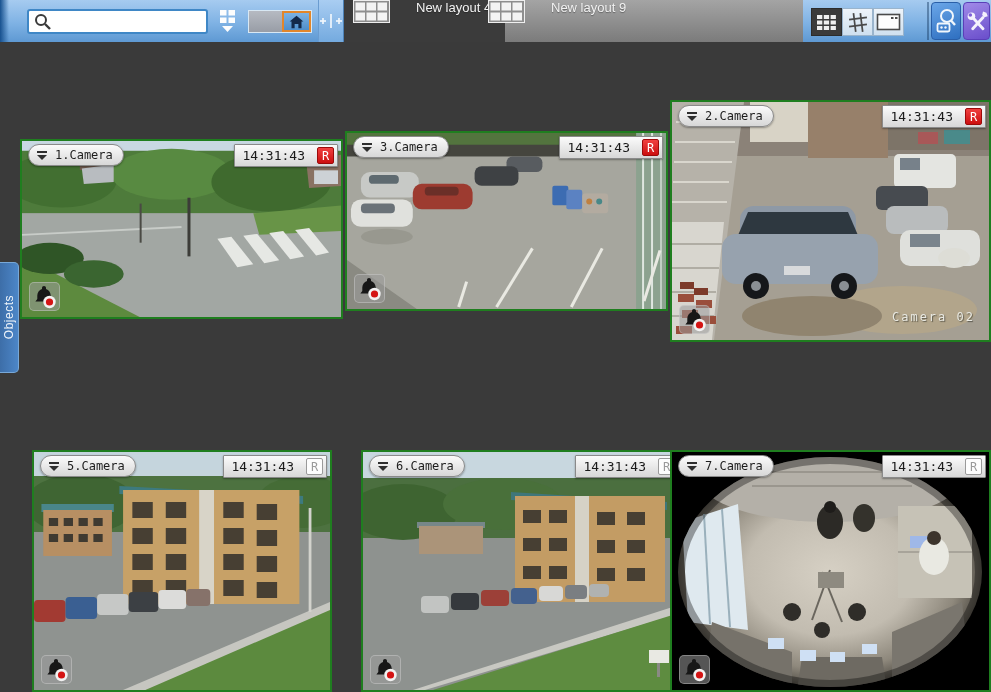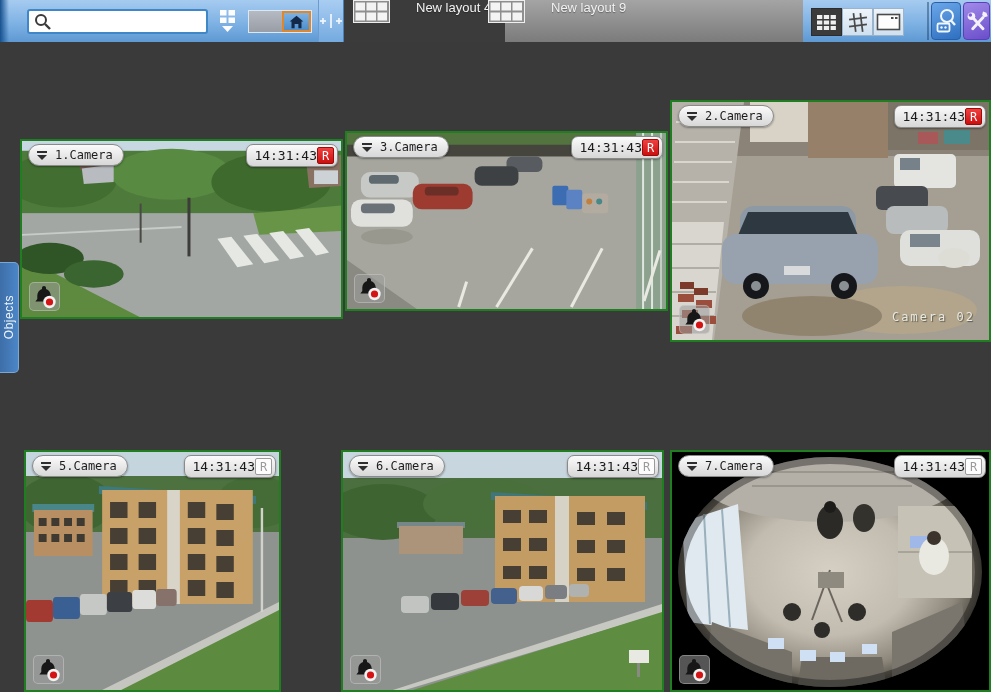--- a/index.html
+++ b/index.html
@@ -58,22 +58,22 @@
 
   .tile { position:absolute; border:2px solid #1f7e1f; background:#000; overflow:hidden; }
   .tile svg.scene { position:absolute; left:0; top:0; width:100%; height:100%; display:block; }
 
   .cam-label { position:absolute; left:6px; top:3px; height:22px; display:flex; align-items:center;
              gap:6px; padding:0 10px 0 6px; background:linear-gradient(#fbfbfb,#d7d7d7);
              border:1px solid #8a8a8a; border-radius:11px; box-shadow:0 1px 2px rgba(0,0,0,.35); }
   .cam-label .ctext { font:12px "DejaVu Sans Mono", monospace; color:#1d1d1d; white-space:nowrap; }
 
   .time-badge { position:absolute; right:3px; top:3px; height:23px; display:flex; align-items:center;
-             gap:0; padding:0 3px 0 7px; background:linear-gradient(#fbfbfb,#d7d7d7);
-             border:1px solid #8a8a8a; border-radius:7px; box-shadow:0 1px 2px rgba(0,0,0,.35); }
+             gap:12px; padding:0 3px 0 7px; background:linear-gradient(#fbfbfb,#d7d7d7);
+             border:1px solid #8a8a8a; border-radius:1px; box-shadow:0 1px 2px rgba(0,0,0,.35); }
   .time-badge .time { font:13px "DejaVu Sans Mono", monospace; color:#1a1a1a; }
   .rbox { width:17px; height:17px; border-radius:2px; display:flex; align-items:center; justify-content:center;
              font:12px "DejaVu Sans Mono", monospace; background:#fdfdfd; border:1px solid #9a9a9a; color:#9a9a9a; }
   .rbox.rec-on { background:linear-gradient(#f04040,#cc0f0f); border:1px solid #9c0a0a; color:#fff; }
 
   .alarm-btn { position:absolute; left:7px; bottom:6px; width:31px; height:29px; border-radius:5px;
              background:rgba(155,155,155,.55); border:1px solid rgba(225,225,225,.35);
              display:flex; align-items:center; justify-content:center; }
 
   .osd { position:absolute; right:14px; bottom:16px; color:#e9e9e2;
@@ -390,21 +390,21 @@
       <div class="osd">Camera 02</div>
       <div class="alarm-btn">
         <svg width="27" height="25" viewBox="0 0 27 25">
           <path d="M13 2c-1.2 0-2 .9-2 2v1c-2.9 1-4.7 3.6-4.7 6.6V15l-1.9 2.6h17.2L19.7 15v-3.4c0-3-1.8-5.6-4.7-6.6V4c0-1.1-.8-2-2-2z" fill="#171717"></path>
           <circle cx="18.5" cy="18" r="6.2" fill="#f2f2f2"></circle>
             <circle cx="18.5" cy="18" r="3.6" fill="#d41414"></circle>
         </svg>
       </div>
     </div>
 
-    <div class="tile" style="left:24px;top:408px;width:257px;height:242px;">
+    <div class="tile" style="left:32px;top:408px;width:300px;height:242px;">
       <svg class="scene" viewBox="0 0 319 238" preserveAspectRatio="none">
         <rect width="319" height="238" fill="#8f9390"></rect>
         <rect width="319" height="34" fill="#c5d5dd"></rect>
         <rect y="24" width="319" height="56" fill="#4d7240"></rect>
         <ellipse cx="50" cy="52" rx="60" ry="30" fill="#3f6533"></ellipse>
         <ellipse cx="290" cy="50" rx="50" ry="26" fill="#456c36"></ellipse>
         <rect x="8" y="52" width="78" height="8" fill="#49868a"></rect>
         <rect x="10" y="58" width="74" height="46" fill="#b78f63"></rect>
         <g fill="#3f3a31">
             <rect x="16" y="66" width="10" height="8"></rect>
@@ -462,21 +462,21 @@
       </div>
       <div class="alarm-btn">
         <svg width="27" height="25" viewBox="0 0 27 25">
           <path d="M13 2c-1.2 0-2 .9-2 2v1c-2.9 1-4.7 3.6-4.7 6.6V15l-1.9 2.6h17.2L19.7 15v-3.4c0-3-1.8-5.6-4.7-6.6V4c0-1.1-.8-2-2-2z" fill="#171717"></path>
           <circle cx="18.5" cy="18" r="6.2" fill="#f2f2f2"></circle>
             <circle cx="18.5" cy="18" r="3.6" fill="#d41414"></circle>
         </svg>
       </div>
     </div>
 
-    <div class="tile" style="left:341px;top:408px;width:323px;height:242px;">
+    <div class="tile" style="left:361px;top:408px;width:323px;height:242px;">
       <svg class="scene" viewBox="0 0 319 238" preserveAspectRatio="none">
         <rect width="319" height="238" fill="#8e928f"></rect>
         <rect width="319" height="36" fill="#c8d7df"></rect>
         <rect y="26" width="319" height="60" fill="#4b6f3f"></rect>
         <ellipse cx="40" cy="60" rx="55" ry="28" fill="#3e6431"></ellipse>
         <ellipse cx="140" cy="52" rx="60" ry="26" fill="#49703a"></ellipse>
         <rect x="54" y="70" width="68" height="6" fill="#768789"></rect>
         <rect x="56" y="74" width="64" height="28" fill="#ab9479"></rect>
         <polygon points="148,40 304,50 304,58 148,48" fill="#3f767a"></polygon>
         <rect x="152" y="44" width="150" height="106" fill="#c39c64"></rect>

